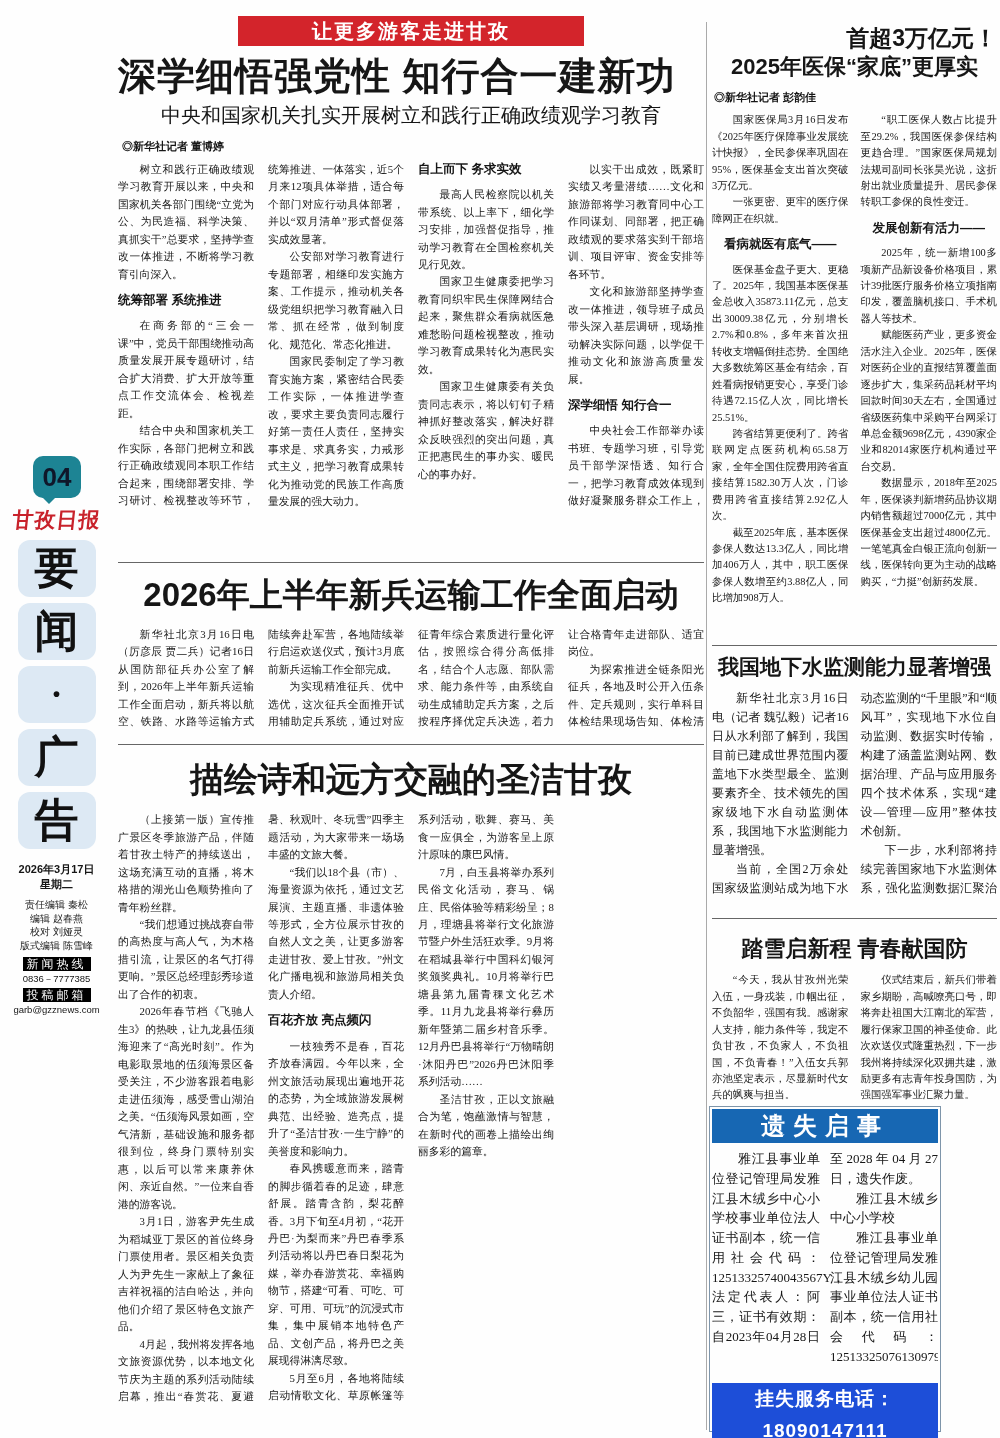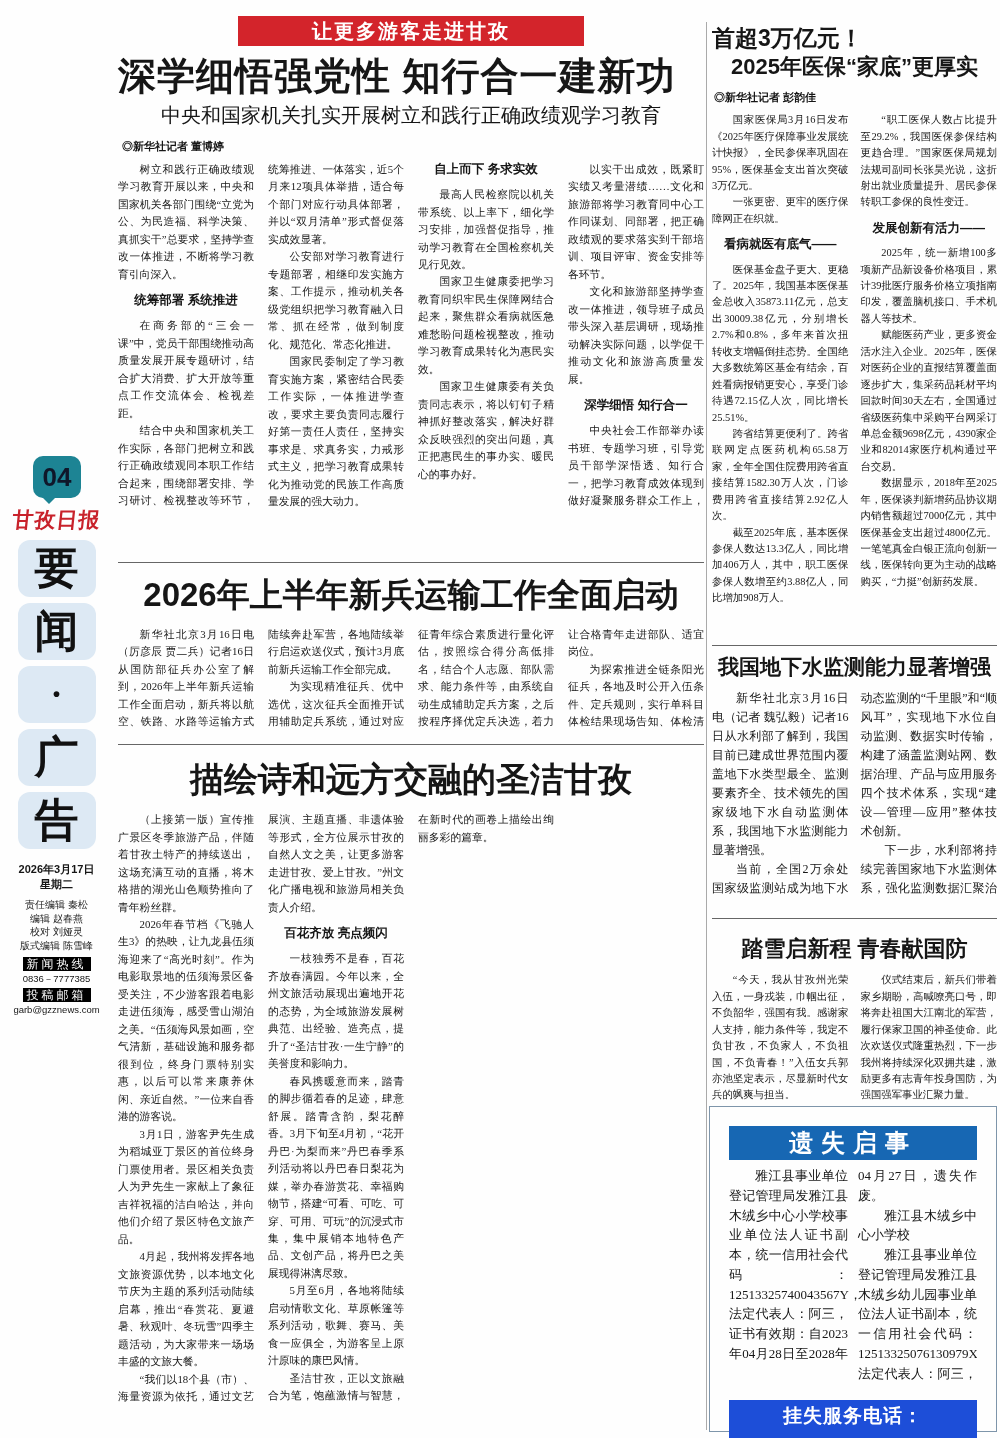--- a/index.html
+++ b/index.html
@@ -27,51 +27,51 @@
 
   
   #a1{position:absolute;left:118px;top:16px;width:586px;}
   .banner{width:346px;margin:0 auto;background:#d3242b;color:#fff;text-align:center;
           font:bold 20px/30px "Liberation Sans",sans-serif;letter-spacing:2px;}
   .a1-title{margin-top:10px;text-align:left;font:bold 38px/1.1 "Liberation Sans",sans-serif;letter-spacing:1px;}
   .a1-sub{margin-top:5px;text-align:center;font:20px/1.2 "Liberation Sans",sans-serif;}
   .byline{font:bold 11px/14px "Liberation Sans",sans-serif;margin:12px 0 8px 4px;}
   .body{ text-align:justify;overflow:hidden;column-gap:14px;column-fill:auto;font-size:10.8px;line-height:1.62;}
   #a1 .body{height:352px;column-count:4;}
-  .subhead{font:bold 12.5px/1.3 "Liberation Sans",sans-serif;text-align:center;margin:9px 0;}
+  .subhead{font:bold 12.5px/1.3 "Liberation Sans",sans-serif;text-align:left;margin:9px 0;}
 
   
   #a3{position:absolute;left:118px;top:566px;width:586px;}
   .a3-title{text-align:center;font:bold 33px/1.15 "Liberation Sans",sans-serif;margin:10px 0 12px;}
   #a3 .body{height:114px;column-count:4;}
 
   
   #a4{position:absolute;left:118px;top:748px;width:586px;}
   .a4-title{text-align:center;font:bold 34px/1.15 "Liberation Sans",sans-serif;margin:12px 0 12px;}
   #a4 .body{height:608px;column-count:4;}
 
   
   #a2{position:absolute;left:712px;top:24px;width:285px;}
-  .a2-t1{text-align:left;font:bold 23px/1.25 "Liberation Sans",sans-serif;}
+  .a2-t1{text-align:right;font:bold 23px/1.25 "Liberation Sans",sans-serif;}
   .a2-t2{text-align:center;font:bold 22px/1.25 "Liberation Sans",sans-serif;}
   #a2 .byline{margin:10px 0 8px 2px;}
   #a2 .body{height:500px;column-count:2;column-gap:12px;font-size:10.4px;line-height:1.58;}
   #a2 .subhead,#a5 .subhead{text-align:center;}
 
   #a5{position:absolute;left:712px;top:650px;width:285px;}
   .a5-title{text-align:center;font:bold 21px/1.2 "Liberation Sans",sans-serif;margin:4px 0 10px;}
   #a5 .body{height:218px;column-count:2;column-gap:12px;font-size:12px;line-height:1.58;}
 
   #a6{position:absolute;left:712px;top:922px;width:285px;}
   .a6-title{text-align:center;font:bold 22px/1.2 "Liberation Sans",sans-serif;margin:14px 0 10px;}
   #a6 .body{height:136px;column-count:2;column-gap:12px;font-size:10.4px;line-height:1.58;}
 
   
-  #a7{position:absolute;left:709px;top:1106px;width:288px;height:326px;border:1px solid #7e95aa;
-      box-sizing:border-box;padding:19px;}
+  #a7{position:absolute;left:709px;top:1106px;width:232px;height:326px;border:1px solid #7e95aa;
+      box-sizing:border-box;padding:2px;}
   .a7-head{background:#1767b3;color:#fff;text-align:center;font:bold 24px/34px "Liberation Sans",sans-serif;letter-spacing:8px;}
   .a7-body{height:228px;column-count:2;column-gap:10px;column-fill:auto;overflow:hidden;
            font-size:13px;line-height:1.52;text-align:justify;margin-top:6px;}
   .a7-foot{background:#1d4ed8;color:#fff;text-align:center;font:bold 19px/32px "Liberation Sans",sans-serif;margin-top:6px;letter-spacing:1px;}
 </style>
 </head>
 <body>
 
 <div id="page">
 
@@ -136,28 +136,30 @@
         <p>为探索推进全链条阳光征兵，各地及时公开入伍条件、定兵规则，实行单科目体检结果现场告知、体检清单3日内网上反馈，综合素质量化评估全程公开，定兵过程邀请家长代表参加相关环节，全方位接受社会监督。</p>
       </div>
   </div>
 
   <div class="hline" style="left:118px;top:744px;width:586px;"></div>
 
   <div id="a4">
     <div class="a4-title">描绘诗和远方交融的圣洁甘孜</div>
     <div class="body">
         <p>（上接第一版）宣传推广景区冬季旅游产品，伴随着甘孜土特产的持续送出，这场充满互动的直播，将木格措的湖光山色顺势推向了青年粉丝群。</p>
+        <p>“我们想通过挑战赛自带的高热度与高人气，为木格措引流，让景区的名气打得更响。”景区总经理彭秀珍道出了合作的初衷。</p>
         <p>2026年春节档《飞驰人生3》的热映，让九龙县伍须海迎来了“高光时刻”。作为电影取景地的伍须海景区备受关注，不少游客跟着电影走进伍须海，感受雪山湖泊之美。“伍须海风景如画，空气清新，基础设施和服务都很到位，终身门票特别实惠，以后可以常来康养休闲、亲近自然。”一位来自香港的游客说。</p>
         <p>3月1日，游客尹先生成为稻城亚丁景区的首位终身门票使用者。景区相关负责人为尹先生一家献上了象征吉祥祝福的洁白哈达，并向他们介绍了景区特色文旅产品。</p>
         <p>4月起，我州将发挥各地文旅资源优势，以本地文化节庆为主题的系列活动陆续启幕，推出“春赏花、夏避暑、秋观叶、冬玩雪”四季主题活动，为大家带来一场场丰盛的文旅大餐。</p>
         <p>“我们以18个县（市）、海量资源为依托，通过文艺展演、主题直播、非遗体验等形式，全方位展示甘孜的自然人文之美，让更多游客走进甘孜、爱上甘孜。”州文化广播电视和旅游局相关负责人介绍。</p>
         <div class="subhead">百花齐放 亮点频闪</div>
         <p>一枝独秀不是春，百花齐放春满园。今年以来，全州文旅活动展现出遍地开花的态势，为全域旅游发展树典范、出经验、造亮点，提升了“圣洁甘孜·一生宁静”的美誉度和影响力。</p>
         <p>春风携暖意而来，踏青的脚步循着春的足迹，肆意舒展。踏青含韵，梨花醉香。3月下旬至4月初，“花开丹巴·为梨而来”丹巴春季系列活动将以丹巴春日梨花为媒，举办春游赏花、幸福购物节，搭建“可看、可吃、可穿、可用、可玩”的沉浸式市集，集中展销本地特色产品、文创产品，将丹巴之美展现得淋漓尽致。</p>
         <p>5月至6月，各地将陆续启动情歌文化、草原帐篷等系列活动，歌舞、赛马、美食一应俱全，为游客呈上原汁原味的康巴风情。</p>
+        <p>7月，白玉县将举办系列民俗文化活动，赛马、锅庄、民俗体验等精彩纷呈；8月，理塘县将举行文化旅游节暨户外生活狂欢季。9月将在稻城县举行中国科幻银河奖颁奖典礼。10月将举行巴塘县第九届青稞文化艺术季。11月九龙县将举行彝历新年暨第二届乡村音乐季。12月丹巴县将举行“万物晴朗·沐阳丹巴”2026丹巴沐阳季系列活动……</p>
         <p>圣洁甘孜，正以文旅融合为笔，饱蘸激情与智慧，在新时代的画卷上描绘出绚丽多彩的篇章。</p>
       </div>
   </div>
 
   <div class="vline" style="left:706px;top:22px;height:1408px;"></div>
 
   <div id="a2">
     <div class="a2-t1">首超3万亿元！</div>
     <div class="a2-t2">2025年医保“家底”更厚实</div>
     <div class="byline">◎新华社记者 彭韵佳</div>

